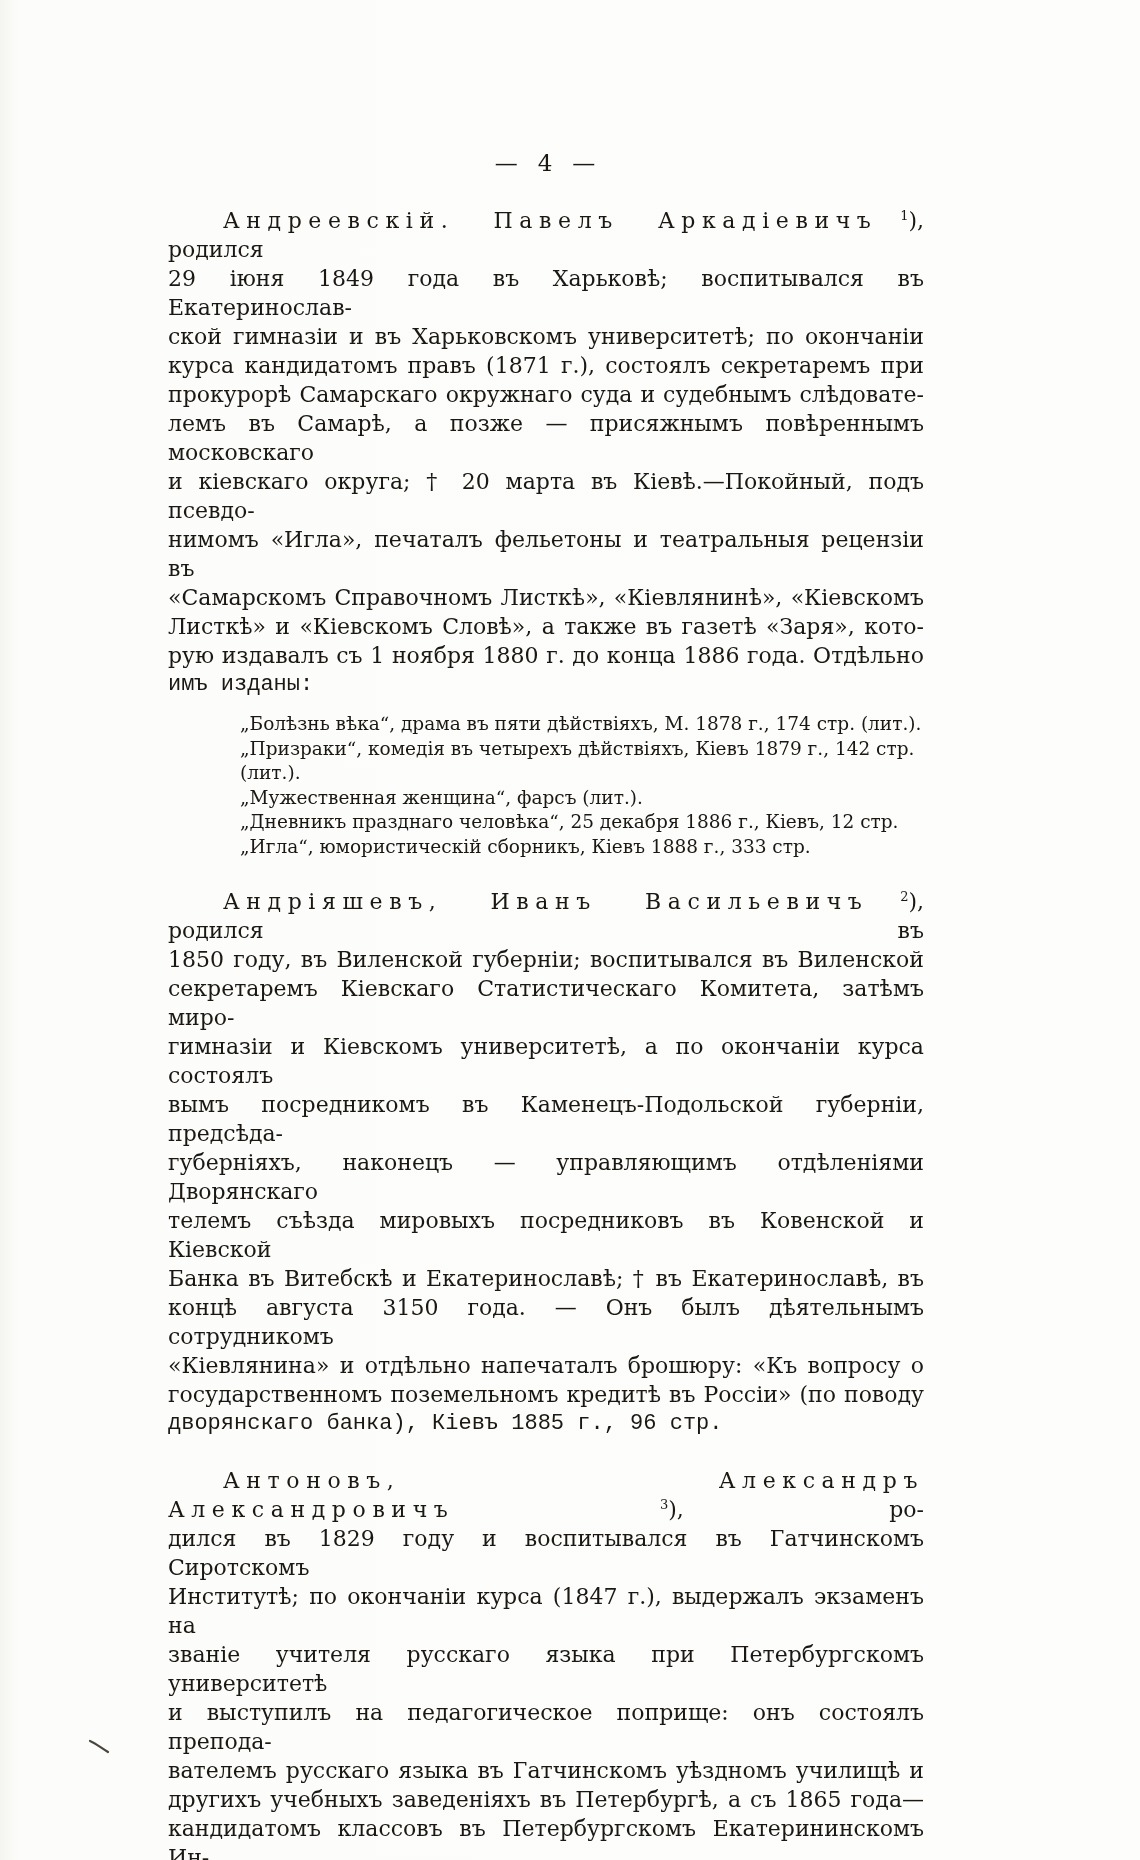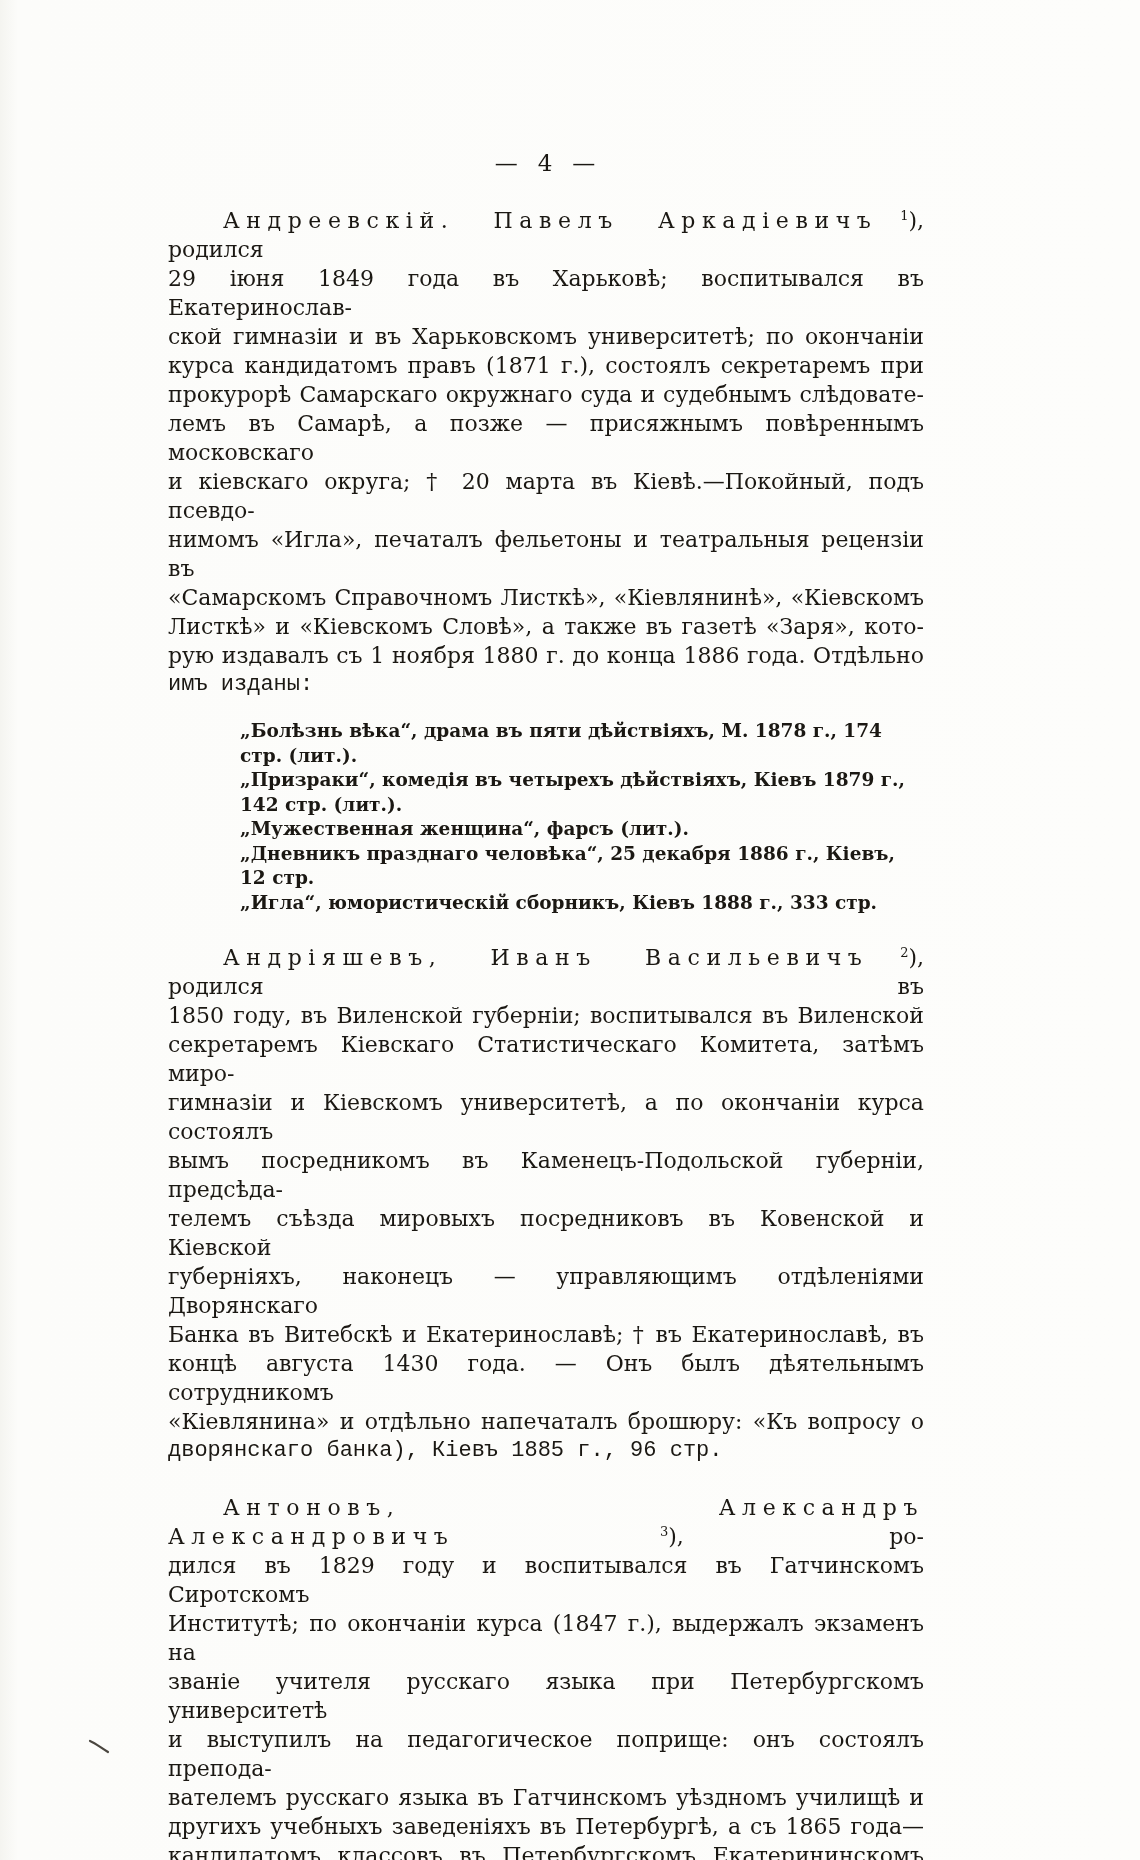--- a/index.html
+++ b/index.html
@@ -38,21 +38,21 @@
   }
   .line.para-last { text-align-last: left; font-family: Liberation Mono, monospace; }
   .first-line { text-indent: 55px; margin-top: 28px; }
   .entry-name { letter-spacing: 0.30em; word-spacing: 0.45em; }
   sup.ref {
     font-size: 13px;
     vertical-align: super;
     line-height: 0;
     letter-spacing: 0;
   }
-  .works { margin: 20px 0 10px 0; padding-left: 72px; font-weight: bold; }
+  .works { margin: 13px 0 10px 0; padding-left: 72px; }
   .work-line {
     font-size: 18.5px;
     line-height: 24.5px;
     text-align: left;
   }
   .ink-smudge { position: absolute; left: 88px; top: 1738px; }
 </style>
 </head>
 <body>
 
@@ -82,25 +82,26 @@
             <div class="work-line">„Дневникъ празднаго человѣка“, 25 декабря 1886 г., Кіевъ, 12 стр.</div>
             <div class="work-line">„Игла“, юмористическій сборникъ, Кіевъ 1888 г., 333 стр.</div>
           </div>
         </div>
         <div class="entry">
           <div class="line first-line"><span class="entry-name">Андріяшевъ, Иванъ Васильевичъ</span> <sup class="ref">2</sup><span>), родился въ</span></div>
           <div class="line">1850 году, въ Виленской губерніи; воспитывался въ Виленской</div>
           <div class="line">секретаремъ Кіевскаго Статистическаго Комитета, затѣмъ миро-</div>
           <div class="line">гимназіи и Кіевскомъ университетѣ, а по окончаніи курса состоялъ</div>
           <div class="line">вымъ посредникомъ въ Каменецъ-Подольской губерніи, предсѣда-</div>
+          <div class="line">губерніяхъ, наконецъ — управляющимъ отдѣленіями Дворянскаго</div>
           <div class="line">телемъ съѣзда мировыхъ посредниковъ въ Ковенской и Кіевской</div>
-          <div class="line">губерніяхъ, наконецъ — управляющимъ отдѣленіями Дворянскаго</div>
           <div class="line">Банка въ Витебскѣ и Екатеринославѣ; † въ Екатеринославѣ, въ</div>
-          <div class="line">концѣ августа 1430 года. — Онъ былъ дѣятельнымъ сотрудникомъ</div>
+          <div class="line">концѣ августа 3150 года. — Онъ былъ дѣятельнымъ сотрудникомъ</div>
           <div class="line">«Кіевлянина» и отдѣльно напечаталъ брошюру: «Къ вопросу о</div>
+          <div class="line">государственномъ поземельномъ кредитѣ въ Россіи» (по поводу</div>
           <div class="line para-last">дворянскаго банка), Кіевъ 1885 г., 96 стр.</div>
         </div>
         <div class="entry">
           <div class="line first-line"><span class="entry-name">Антоновъ, Александръ Александровичъ</span> <sup class="ref">3</sup><span>), ро-</span></div>
           <div class="line">дился въ 1829 году и воспитывался въ Гатчинскомъ Сиротскомъ</div>
           <div class="line">Институтѣ; по окончаніи курса (1847 г.), выдержалъ экзаменъ на</div>
           <div class="line">званіе учителя русскаго языка при Петербургскомъ университетѣ</div>
           <div class="line">и выступилъ на педагогическое поприще: онъ состоялъ препода-</div>
           <div class="line">вателемъ русскаго языка въ Гатчинскомъ уѣздномъ училищѣ и</div>
           <div class="line">другихъ учебныхъ заведеніяхъ въ Петербургѣ, а съ 1865 года—</div>

